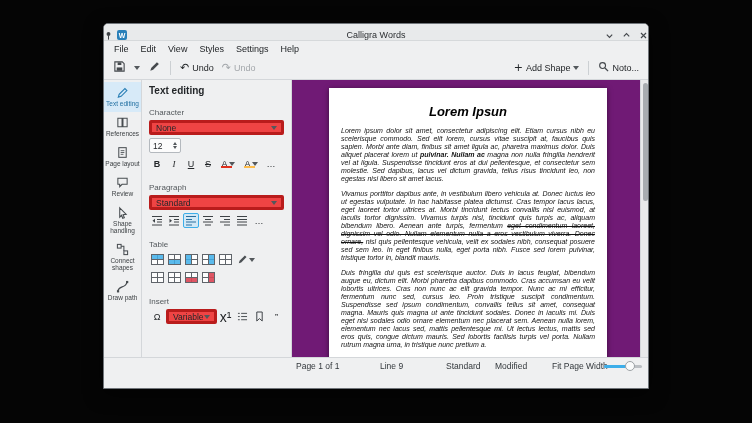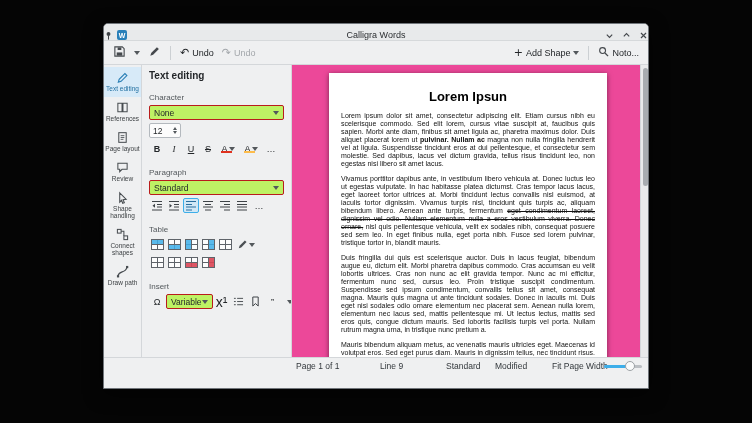--- a/index.html
+++ b/index.html
@@ -41,21 +41,21 @@
   .dock { width:38px; border-right:1px solid #d4d7da; display:flex; flex-direction:column; padding-top:2px; }
   .dock-item { display:flex; flex-direction:column; align-items:center; gap:1px; padding:4px 1px 5px;
                font-size:6.5px; line-height:7px; color:#3a3e41; text-align:center; }
   .dock-item svg { display:block; }
   .dock-item.active { background:#d7eaf8; color:#1f6ea0; }
 
   
   .panel { width:150px; border-right:1px solid #d4d7da; padding:5px 7px; overflow:hidden; }
   .panel h2 { font-size:10px; font-weight:600; color:#232629; margin-bottom:2px; }
   .sec-label { font-size:8px; color:#53585c; margin:12px 0 3px; }
-  .combo { height:15px; background:#bef264; border:1px solid #b91c1c; border-radius:2px;
+  .combo { height:15px; background:#ef4444; border:3px solid #b91c1c; border-radius:2px;
            display:flex; align-items:center; padding:0 4px; font-size:8.5px; color:#232629; }
   .combo .chev { margin-left:auto; }
   .row { display:flex; gap:3px; align-items:center; margin-top:3px; }
   .grow { flex:1; }
   .spin { width:32px; height:15px; background:#fcfcfc; border:1px solid #b4b9be; border-radius:2px;
           display:flex; align-items:center; padding:0 3px; font-size:8.5px; color:#232629; gap:2px; }
   .spin-arrows { margin-left:auto; display:flex; flex-direction:column; gap:1px; }
   .arr-up { width:0; height:0; border-left:2.5px solid transparent; border-right:2.5px solid transparent; border-bottom:3px solid #53585c; }
   .arr-dn { width:0; height:0; border-left:2.5px solid transparent; border-right:2.5px solid transparent; border-top:3px solid #53585c; }
   .btnrow { display:flex; gap:1px; align-items:center; margin-top:3px; flex-wrap:nowrap; }
@@ -71,21 +71,21 @@
       linear-gradient(to right, transparent calc(50% - .5px), #5f646a calc(50% - .5px), #5f646a calc(50% + .5px), transparent calc(50% + .5px)),
       linear-gradient(to bottom, transparent calc(50% - .5px), #5f646a calc(50% - .5px), #5f646a calc(50% + .5px), transparent calc(50% + .5px)); }
   .tico::after { content:""; position:absolute; display:none; background:rgba(61,174,233,.85); }
   .tico.row-t::after { display:block; left:0; right:0; top:0; height:4px; }
   .tico.row-b::after { display:block; left:0; right:0; bottom:0; height:4px; }
   .tico.col-l::after { display:block; top:0; bottom:0; left:0; width:5px; }
   .tico.col-r::after { display:block; top:0; bottom:0; right:0; width:5px; }
   .tico.red::after { background:rgba(218,68,83,.9); }
 
   
-  .docarea { flex:1; position:relative; background:#ec4899; overflow:hidden; }
+  .docarea { flex:1; position:relative; background:#701a75; overflow:hidden;font-style:italic; }
   .page { position:absolute; left:37px; top:8px; width:278px; height:430px; background:#fff;
           box-shadow:0 1px 5px rgba(0,0,0,.5); padding:12px 12px; }
   .page h1 { font-size:13px; font-weight:bold; text-align:center; color:#000; margin:4px 0 8px; }
   .doc-para { font-size:7px; line-height:8px; text-align:justify; color:#131313; margin-bottom:7px; }
   .run-bold { font-weight:bold; }
   .run-strike { text-decoration:line-through; }
   .vscroll { position:absolute; top:0; bottom:0; right:0; width:8px; background:#e9eaeb; border-left:1px solid #d4d7da; }
   .vscroll .thumb { position:absolute; top:3px; left:1.5px; width:5px; height:118px; background:#a8acb0; border-radius:3px; }
 
   
@@ -126,20 +126,28 @@
           </svg>
       </button>
       <button class="win-btn">
         <svg width="9" height="9" viewBox="0 0 10 10">
             <path d="M2.2 2.2l5.6 5.6M7.8 2.2L2.2 7.8" stroke="#45494d" stroke-width="1.3"></path>
           </svg>
       </button>
     </div>
   </div>
 
+  <div class="menubar">
+    <span class="menu-item">File</span>
+    <span class="menu-item">Edit</span>
+    <span class="menu-item">View</span>
+    <span class="menu-item">Styles</span>
+    <span class="menu-item">Settings</span>
+    <span class="menu-item">Help</span>
+  </div>
 
   <div class="toolbar">
     <button class="tbtn">
       <span>
         <svg width="13" height="13" viewBox="0 0 14 14">
             <path d="M2 2h8l2 2v8H2z" fill="none" stroke="#45494d" stroke-width="1.2"></path>
             <rect x="4" y="8" width="6" height="3.5" fill="#45494d"></rect>
             <rect x="5" y="2.6" width="4" height="2.8" fill="#45494d"></rect>
           </svg>
       </span>

